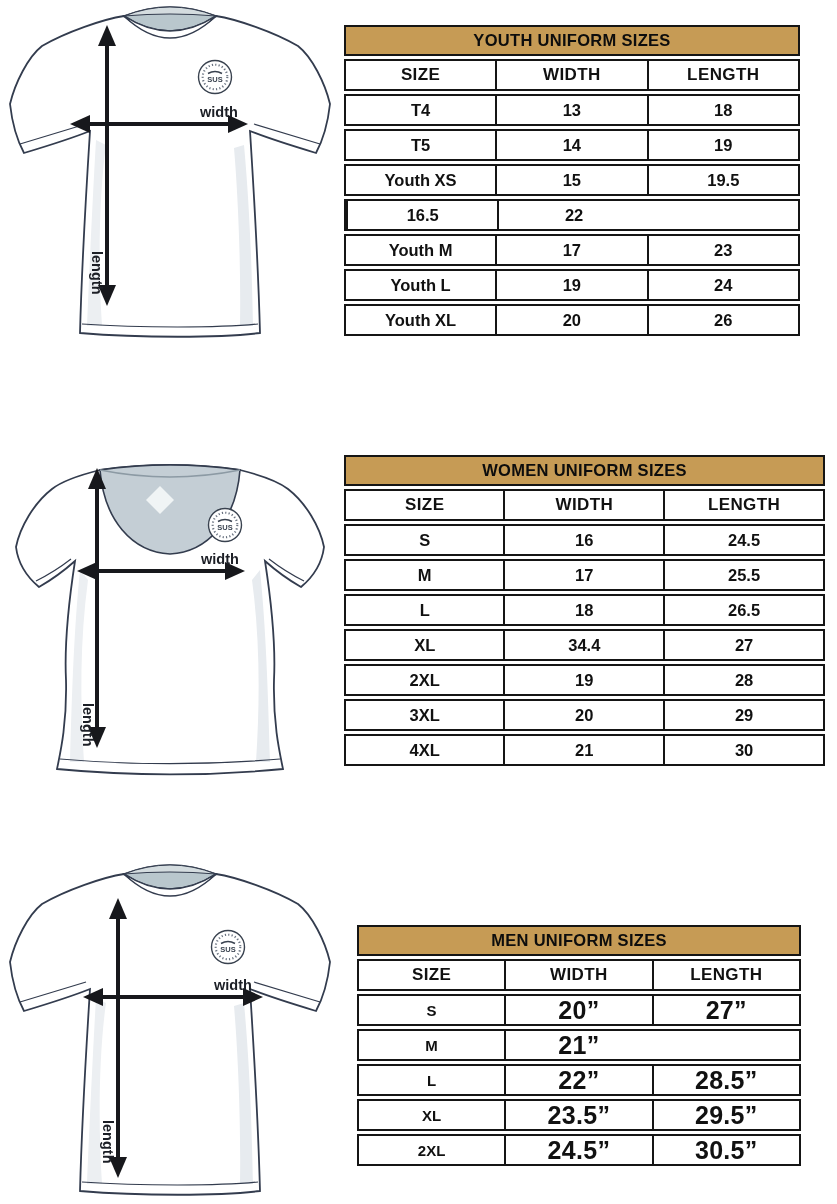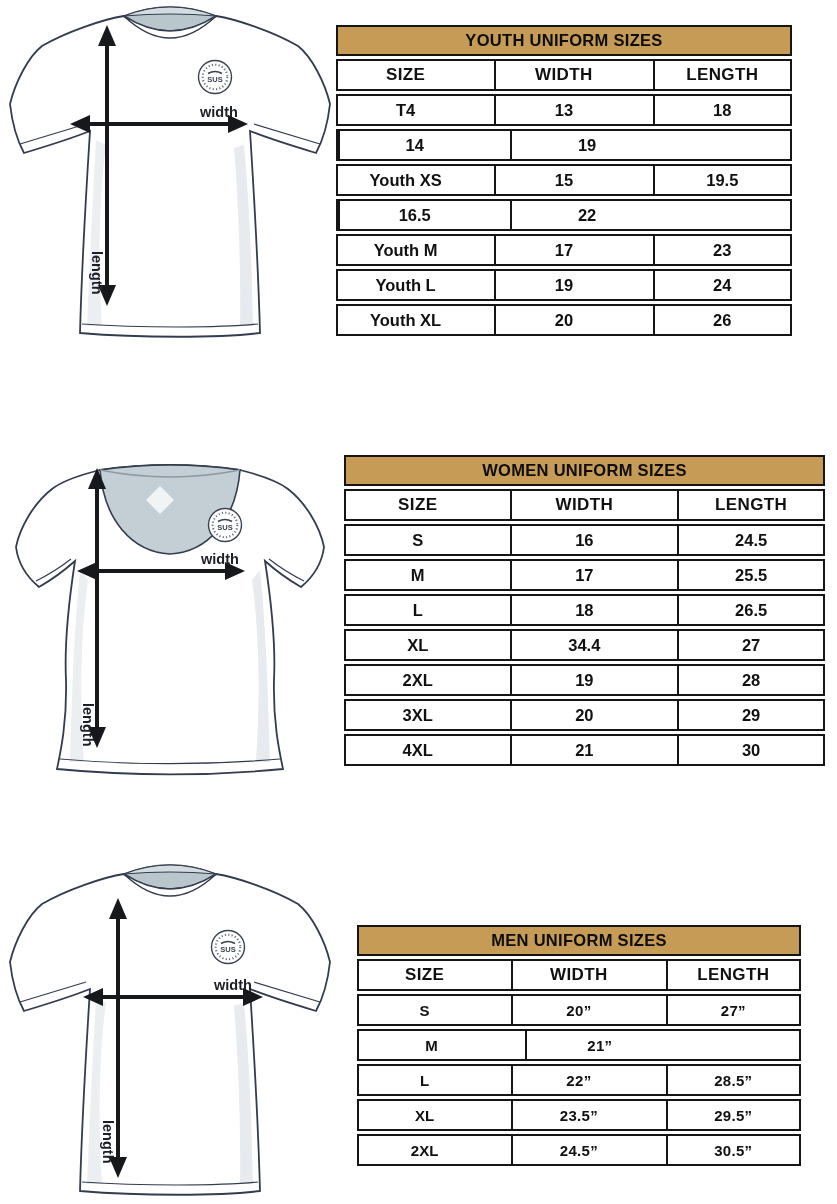--- a/index.html
+++ b/index.html
@@ -9,33 +9,33 @@
   }
   .shirt-svg{position:absolute;}
   .sizing-table{position:absolute;box-sizing:border-box;}
   .tbl-title{
     height:31px;background:#C69B55;border:2px solid #151515;box-sizing:border-box;
     display:flex;align-items:center;justify-content:center;
     font-weight:bold;font-size:16.5px;letter-spacing:.3px;color:#0d0d0d;
   }
   .tbl-row{
     height:32px;margin-top:3px;border:2px solid #151515;box-sizing:border-box;
-    display:flex;background:#fff;gap:21px;
+    display:flex;background:#fff;
   }
   .tbl-row > div{
     display:flex;align-items:center;justify-content:center;
     font-weight:bold;font-size:16.5px;box-sizing:border-box;color:#111;
   }
   .col-size{width:33%;}
   .col-width{width:33.5%;border-left:2px solid #151515;}
   .col-length{width:33.5%;border-left:2px solid #151515;}
   .tbl-head > div{font-size:17px;letter-spacing:.4px;}
   .men-table .tbl-row > .col-size{font-size:15px;}
   .men-table .tbl-row.tbl-head > div{font-size:17px;}
-  .men-table .tbl-row .val{font-size:15px;letter-spacing:.3px;}
+  .men-table .tbl-row .val{font-size:25px;letter-spacing:.3px;}
   .shirt-line{stroke:#333C4E;fill:none;}
   .arrow{stroke:#17181C;}
   .dim-label{font-family:"Liberation Sans",sans-serif;font-weight:bold;font-size:14.5px;fill:#1c1f26;}
 </style>
 </head>
 <body>
 
 <div class="canvas">
 
   <svg class="shirt-svg" style="left:0;top:0;" width="340" height="348" viewBox="0 0 340 348">
@@ -71,33 +71,34 @@
     <text class="dim-label" transform="translate(92,251) rotate(90)">length</text>
 
     <g>
       <line class="arrow" stroke-width="4" x1="86" y1="124" x2="232" y2="124"></line>
       <polygon fill="#17181C" points="70,124 90,115 90,133"></polygon>
       <polygon fill="#17181C" points="248,124 228,115 228,133"></polygon>
     </g>
     <text class="dim-label" x="200" y="117">width</text>
   </svg>
 
-  <div class="sizing-table" style="left:336px;top:25px;width:456px;">
+  <div class="sizing-table" style="left:344px;top:25px;width:456px;">
     <div class="tbl-title">YOUTH UNIFORM SIZES</div>
     <div class="tbl-row tbl-head">
       <div class="col-size">SIZE</div>
       <div class="col-width">WIDTH</div>
       <div class="col-length">LENGTH</div>
     </div>
     <div class="tbl-row">
       <div class="col-size">T4</div>
       <div class="col-width val">13</div>
       <div class="col-length val">18</div>
     </div>
     <div class="tbl-row">
+      <div class="col-size">T5</div>
       <div class="col-width val">14</div>
       <div class="col-length val">19</div>
     </div>
     <div class="tbl-row">
       <div class="col-size">Youth XS</div>
       <div class="col-width val">15</div>
       <div class="col-length val">19.5</div>
     </div>
     <div class="tbl-row">
       <div class="col-width val">16.5</div>

